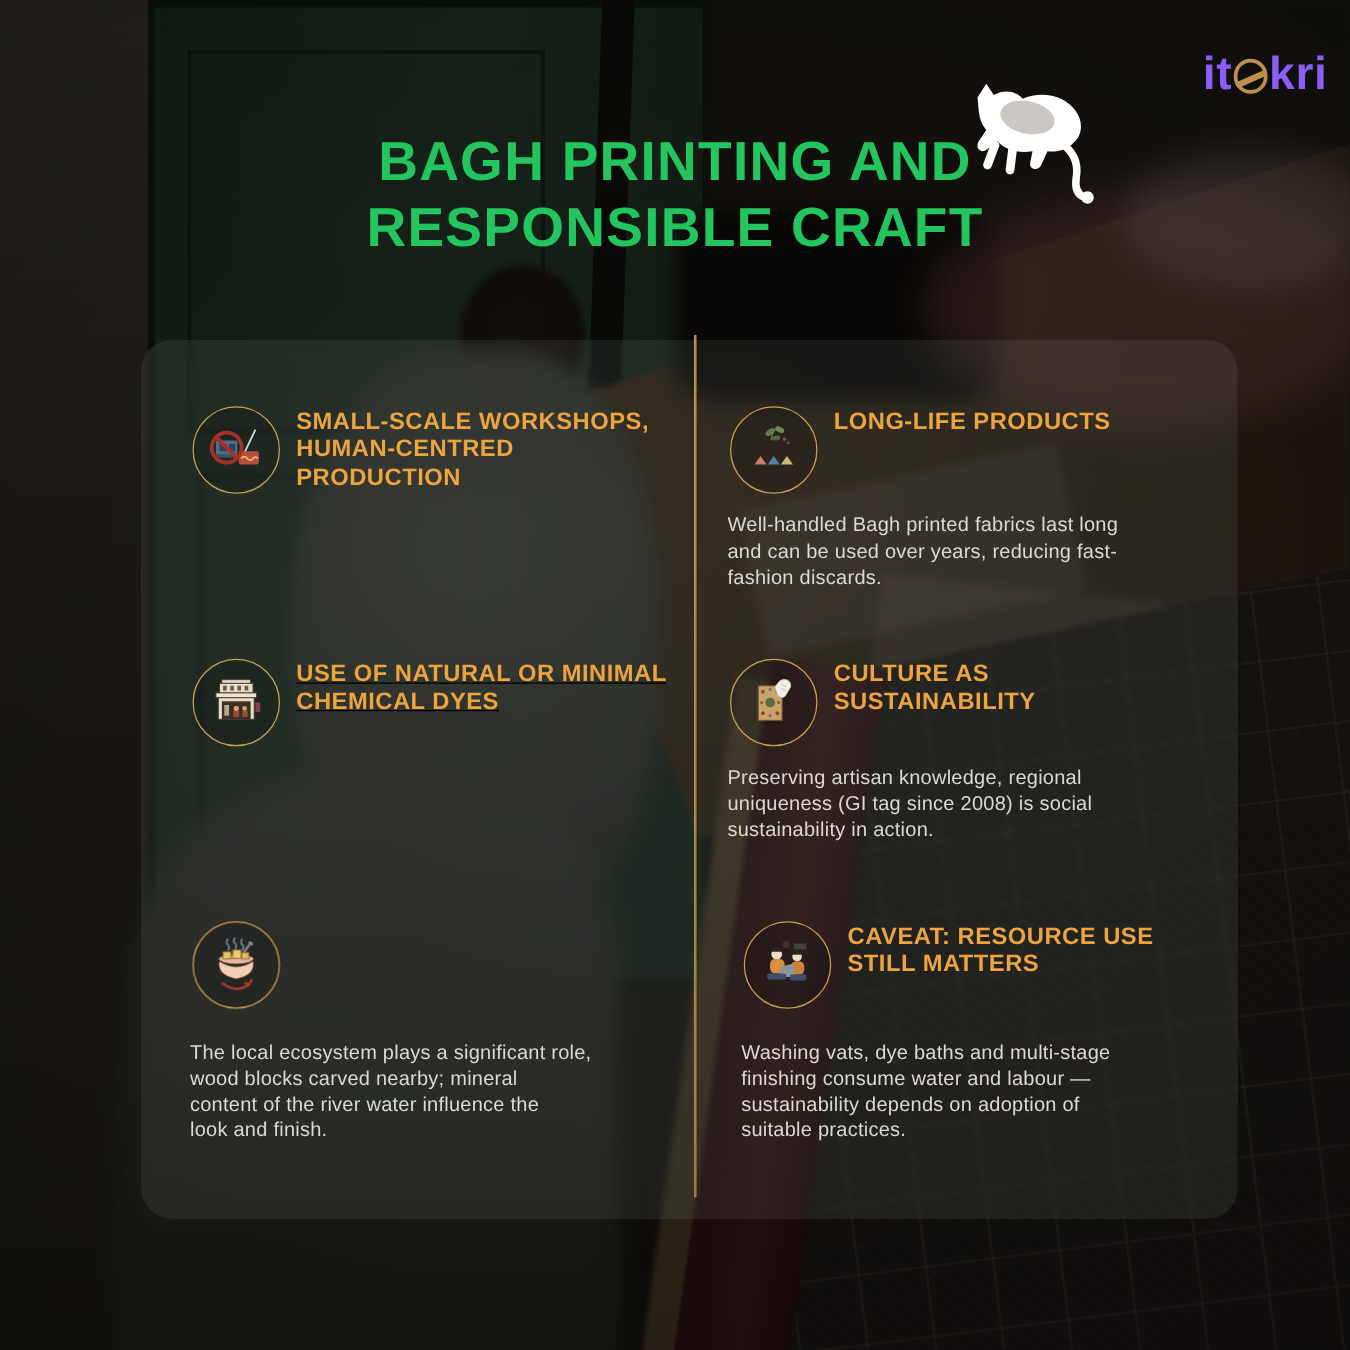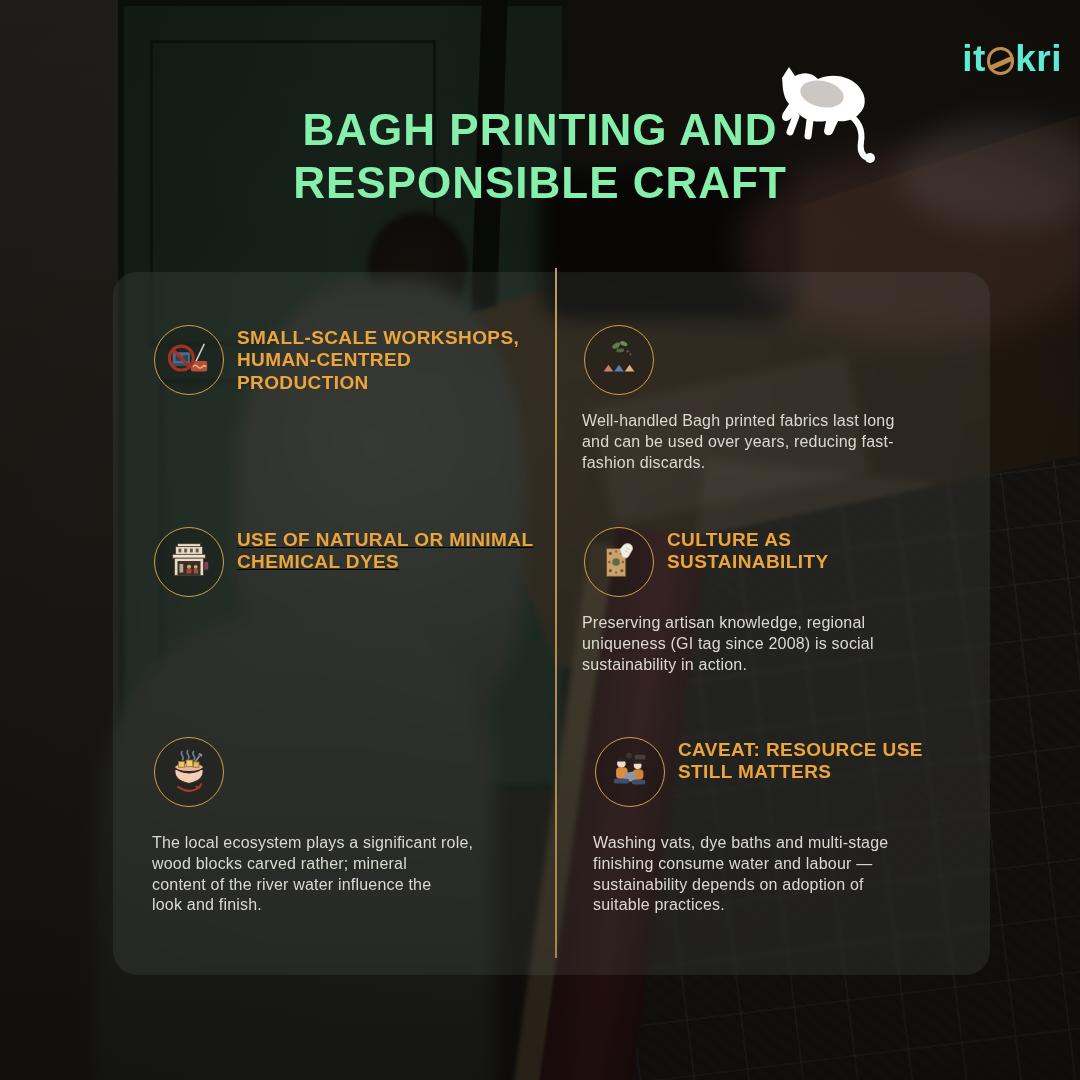--- a/index.html
+++ b/index.html
@@ -51,23 +51,23 @@
     background:
       radial-gradient(120% 90% at 50% 40%,rgba(0,0,0,.25),rgba(0,0,0,.5)),
       linear-gradient(180deg,rgba(10,8,5,.30),rgba(8,6,4,.42));}
   
   .panel{position:absolute;left:113px;top:272px;width:877px;height:703px;border-radius:24px;
     background:rgba(170,185,175,.10);backdrop-filter:blur(2px);}
   .divider{position:absolute;left:555px;top:268px;width:2px;height:690px;
     background:linear-gradient(180deg,rgba(205,162,90,.95),rgba(205,162,90,.75));}
   
   .title{position:absolute;left:0;top:104px;width:1080px;text-align:center;
-    color:#86efac;font-size:44px;font-weight:700;letter-spacing:1px;line-height:1.2;
+    color:#22c55e;font-size:44px;font-weight:700;letter-spacing:1px;line-height:1.2;
     white-space:pre-line;}
-  .brand{position:absolute;right:18px;top:38px;color:#5eead4;font-size:37px;font-weight:700;
+  .brand{position:absolute;right:18px;top:38px;color:#8b5cf6;font-size:37px;font-weight:700;
     letter-spacing:.5px;display:flex;align-items:center;}
   .logo-o{display:inline-block;width:.58em;height:.58em;border:.095em solid #BE8F4C;border-radius:50%;
     position:relative;margin:0 1px;top:.05em;}
   .logo-o::after{content:"";position:absolute;left:-8%;top:52%;width:116%;height:.13em;
     background:#BE8F4C;transform:rotate(-24deg);border-radius:2px;}
   .tiger{position:absolute;left:752px;top:52px;width:128px;height:112px;}
   
   .section{position:absolute;width:402px;}
   .icon-circle{position:absolute;left:2px;top:5px;width:68px;height:68px;border-radius:50%;
     border:1.5px solid #CDA050;display:flex;align-items:center;justify-content:center;
@@ -152,20 +152,21 @@
         <ellipse cx="21" cy="9" rx="4.5" ry="2.4" fill="#5d7d4e" transform="rotate(-35 21 9)"></ellipse>
         <ellipse cx="29" cy="7" rx="4" ry="2.2" fill="#6f8a57" transform="rotate(25 29 7)"></ellipse>
         <ellipse cx="26" cy="14" rx="3.6" ry="2" fill="#4f6b42" transform="rotate(-10 26 14)"></ellipse>
         <circle cx="33" cy="15" r="1.2" fill="#7c5a4a"></circle>
         <circle cx="36" cy="18" r="1" fill="#7c5a4a"></circle>
         <path d="M8,36 L13,29 L18,36 Z" fill="#c97f6e"></path>
         <path d="M19,36 L24,29 L29,36 Z" fill="#5b7ea8"></path>
         <path d="M30,36 L35,29 L40,36 Z" fill="#d6b57c"></path>
       </svg>
     </div>
+    <div class="heading">LONG-LIFE PRODUCTS</div>
     <div class="body">Well-handled Bagh printed fabrics last long
 and can be used over years, reducing fast-
 fashion discards.</div>
   </div>
 
   <div class="section" style="left:152px;top:522px;text-decoration:underline;">
     <div class="icon-circle">
       <svg width="46" height="46" viewBox="0 0 48 48">
         <rect x="12" y="5" width="24" height="3" fill="#efe5cf" stroke="#4a3c30" stroke-width="0.8"></rect>
         <rect x="10" y="8" width="28" height="8" fill="#e7dcc4" stroke="#4a3c30" stroke-width="0.8"></rect>
@@ -223,21 +224,21 @@
         <ellipse cx="24" cy="19" rx="15" ry="4.5" fill="#e8b89c" stroke="#2e2620" stroke-width="1.2"></ellipse>
         <rect x="13" y="13" width="6.5" height="6" fill="#ecc468" stroke="#8a6a2a" stroke-width="0.8"></rect>
         <rect x="21" y="11.5" width="7" height="7" fill="#f0cc74" stroke="#8a6a2a" stroke-width="0.8"></rect>
         <rect x="28.5" y="13.5" width="6" height="5.5" fill="#e4ba5c" stroke="#8a6a2a" stroke-width="0.8"></rect>
         <path d="M9.5,20 Q7,33 24,36 Q41,33 38.5,20 Q32,25 24,25 Q16,25 9.5,20 Z" fill="#f3cdb4" stroke="#2e2620" stroke-width="1.2"></path>
         <path d="M8.5,21 q-4,1 -2,4 M39.5,21 q4,1 2,4" fill="none" stroke="#2e2620" stroke-width="1.6"></path>
         <path d="M12,39 q12,9 23,1 M35,40 l2,-4 M35,40 l-4,-1" fill="none" stroke="#a83a32" stroke-width="2"></path>
       </svg>
     </div>
     <div class="body">The local ecosystem plays a significant role,
-wood blocks carved rather; mineral
+wood blocks carved nearby; mineral
 content of the river water influence the
 look and finish.</div>
   </div>
 
   <div class="section row3" style="left:593px;top:732px;">
     <div class="icon-circle">
       <svg width="46" height="46" viewBox="0 0 48 48">
         <rect x="29" y="6" width="11" height="5" rx="1" fill="#44403a"></rect>
         <circle cx="23" cy="7" r="3" fill="#3a332c"></circle>
         <circle cx="15" cy="15" r="4.5" fill="#f0dcc8"></circle>

